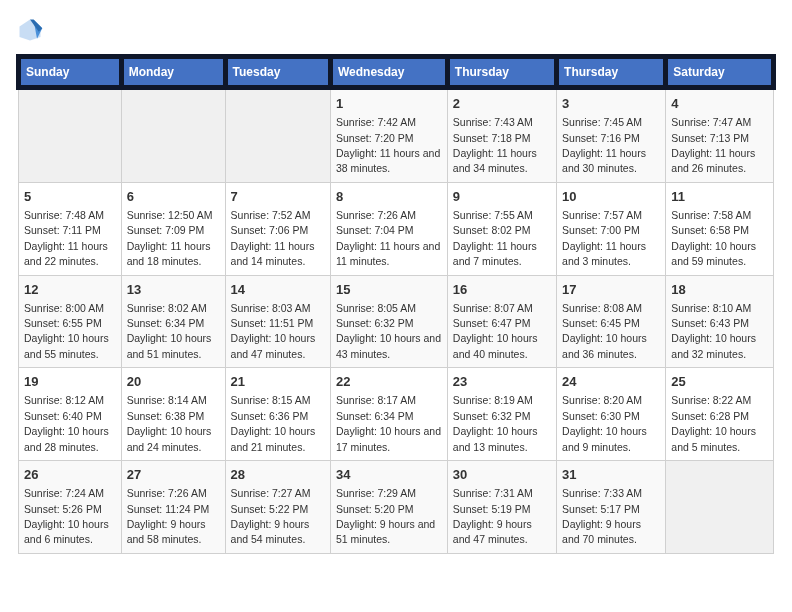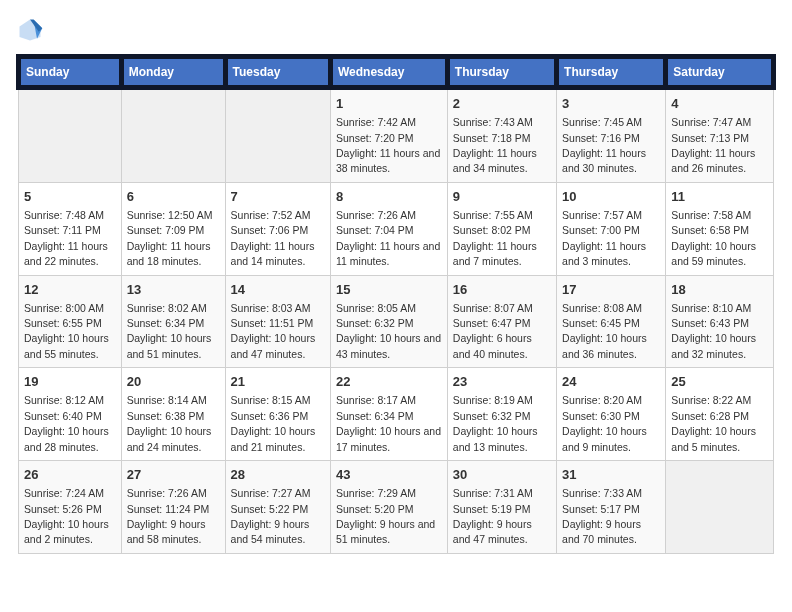--- a/index.html
+++ b/index.html
@@ -143,36 +143,36 @@
         <td><span class="day-num">8</span><span class="day-info">Sunrise: 7:26 AM</span><br><span class="day-info">Sunset: 7:04 PM</span><br><span class="day-info">Daylight: 11 hours and 11 minutes.</span></td>
         <td><span class="day-num">9</span><span class="day-info">Sunrise: 7:55 AM</span><br><span class="day-info">Sunset: 8:02 PM</span><br><span class="day-info">Daylight: 11 hours and 7 minutes.</span></td>
         <td><span class="day-num">10</span><span class="day-info">Sunrise: 7:57 AM</span><br><span class="day-info">Sunset: 7:00 PM</span><br><span class="day-info">Daylight: 11 hours and 3 minutes.</span></td>
         <td><span class="day-num">11</span><span class="day-info">Sunrise: 7:58 AM</span><br><span class="day-info">Sunset: 6:58 PM</span><br><span class="day-info">Daylight: 10 hours and 59 minutes.</span></td>
       </tr>
       <tr>
         <td><span class="day-num">12</span><span class="day-info">Sunrise: 8:00 AM</span><br><span class="day-info">Sunset: 6:55 PM</span><br><span class="day-info">Daylight: 10 hours and 55 minutes.</span></td>
         <td><span class="day-num">13</span><span class="day-info">Sunrise: 8:02 AM</span><br><span class="day-info">Sunset: 6:34 PM</span><br><span class="day-info">Daylight: 10 hours and 51 minutes.</span></td>
         <td><span class="day-num">14</span><span class="day-info">Sunrise: 8:03 AM</span><br><span class="day-info">Sunset: 11:51 PM</span><br><span class="day-info">Daylight: 10 hours and 47 minutes.</span></td>
         <td><span class="day-num">15</span><span class="day-info">Sunrise: 8:05 AM</span><br><span class="day-info">Sunset: 6:32 PM</span><br><span class="day-info">Daylight: 10 hours and 43 minutes.</span></td>
-        <td><span class="day-num">16</span><span class="day-info">Sunrise: 8:07 AM</span><br><span class="day-info">Sunset: 6:47 PM</span><br><span class="day-info">Daylight: 6 hours and 40 minutes.</span></td>
+        <td><span class="day-num">16</span><span class="day-info">Sunrise: 8:07 AM</span><br><span class="day-info">Sunset: 6:47 PM</span><br><span class="day-info">Daylight: 10 hours and 40 minutes.</span></td>
         <td><span class="day-num">17</span><span class="day-info">Sunrise: 8:08 AM</span><br><span class="day-info">Sunset: 6:45 PM</span><br><span class="day-info">Daylight: 10 hours and 36 minutes.</span></td>
         <td><span class="day-num">18</span><span class="day-info">Sunrise: 8:10 AM</span><br><span class="day-info">Sunset: 6:43 PM</span><br><span class="day-info">Daylight: 10 hours and 32 minutes.</span></td>
       </tr>
       <tr>
         <td><span class="day-num">19</span><span class="day-info">Sunrise: 8:12 AM</span><br><span class="day-info">Sunset: 6:40 PM</span><br><span class="day-info">Daylight: 10 hours and 28 minutes.</span></td>
         <td><span class="day-num">20</span><span class="day-info">Sunrise: 8:14 AM</span><br><span class="day-info">Sunset: 6:38 PM</span><br><span class="day-info">Daylight: 10 hours and 24 minutes.</span></td>
         <td><span class="day-num">21</span><span class="day-info">Sunrise: 8:15 AM</span><br><span class="day-info">Sunset: 6:36 PM</span><br><span class="day-info">Daylight: 10 hours and 21 minutes.</span></td>
         <td><span class="day-num">22</span><span class="day-info">Sunrise: 8:17 AM</span><br><span class="day-info">Sunset: 6:34 PM</span><br><span class="day-info">Daylight: 10 hours and 17 minutes.</span></td>
         <td><span class="day-num">23</span><span class="day-info">Sunrise: 8:19 AM</span><br><span class="day-info">Sunset: 6:32 PM</span><br><span class="day-info">Daylight: 10 hours and 13 minutes.</span></td>
         <td><span class="day-num">24</span><span class="day-info">Sunrise: 8:20 AM</span><br><span class="day-info">Sunset: 6:30 PM</span><br><span class="day-info">Daylight: 10 hours and 9 minutes.</span></td>
         <td><span class="day-num">25</span><span class="day-info">Sunrise: 8:22 AM</span><br><span class="day-info">Sunset: 6:28 PM</span><br><span class="day-info">Daylight: 10 hours and 5 minutes.</span></td>
       </tr>
       <tr>
-        <td><span class="day-num">26</span><span class="day-info">Sunrise: 7:24 AM</span><br><span class="day-info">Sunset: 5:26 PM</span><br><span class="day-info">Daylight: 10 hours and 2 minutes.</span></td>
+        <td><span class="day-num">26</span><span class="day-info">Sunrise: 7:24 AM</span><br><span class="day-info">Sunset: 5:26 PM</span><br><span class="day-info">Daylight: 10 hours and 6 minutes.</span></td>
         <td><span class="day-num">27</span><span class="day-info">Sunrise: 7:26 AM</span><br><span class="day-info">Sunset: 11:24 PM</span><br><span class="day-info">Daylight: 9 hours and 58 minutes.</span></td>
         <td><span class="day-num">28</span><span class="day-info">Sunrise: 7:27 AM</span><br><span class="day-info">Sunset: 5:22 PM</span><br><span class="day-info">Daylight: 9 hours and 54 minutes.</span></td>
-        <td><span class="day-num">43</span><span class="day-info">Sunrise: 7:29 AM</span><br><span class="day-info">Sunset: 5:20 PM</span><br><span class="day-info">Daylight: 9 hours and 51 minutes.</span></td>
+        <td><span class="day-num">34</span><span class="day-info">Sunrise: 7:29 AM</span><br><span class="day-info">Sunset: 5:20 PM</span><br><span class="day-info">Daylight: 9 hours and 51 minutes.</span></td>
         <td><span class="day-num">30</span><span class="day-info">Sunrise: 7:31 AM</span><br><span class="day-info">Sunset: 5:19 PM</span><br><span class="day-info">Daylight: 9 hours and 47 minutes.</span></td>
         <td><span class="day-num">31</span><span class="day-info">Sunrise: 7:33 AM</span><br><span class="day-info">Sunset: 5:17 PM</span><br><span class="day-info">Daylight: 9 hours and 70 minutes.</span></td>
         <td class="empty-cell"></td>
       </tr>
     </tbody>
 </table>
 
 </body></html>

